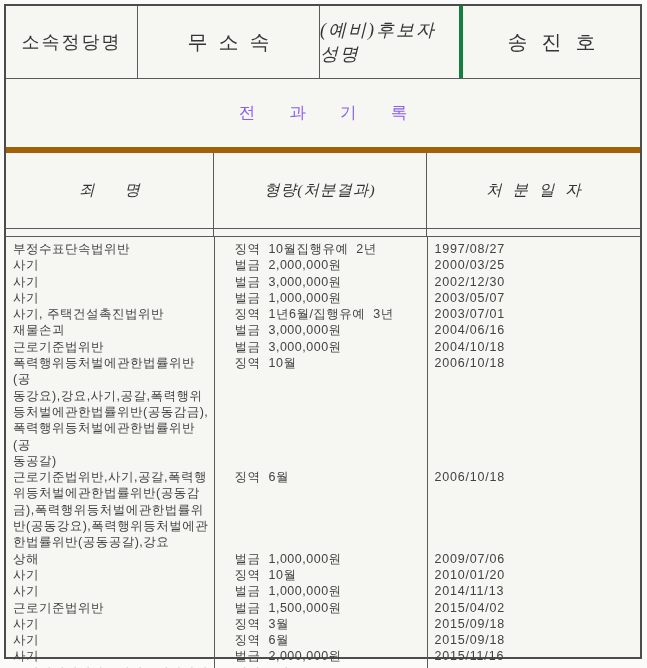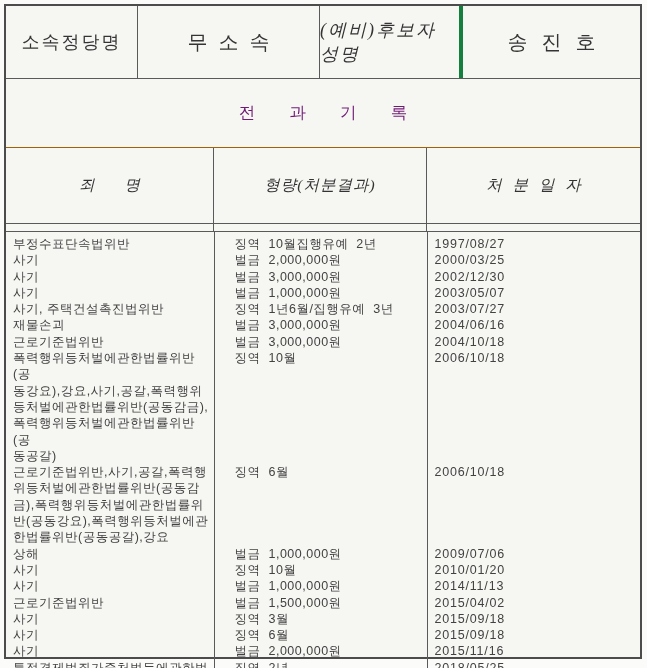--- a/index.html
+++ b/index.html
@@ -41,24 +41,24 @@
   .cell-party-label  { width: 132px; border-right: 1px solid #5a5a5a; }
   .cell-party-value  { width: 182px; border-right: 1px solid #5a5a5a; word-spacing: 6px; }
   .cell-name-label   { width: 143px; border-right: 4px solid #15803d; letter-spacing: 0.5px; font-size: 13.5px; font-style: italic; }
   .cell-name-value   { flex: 1; word-spacing: 9px; }
   
   .title-row {
     display: flex;
     align-items: center;
     justify-content: center;
     height: 68px;
-    border-bottom: 1px solid #a16207;
+    border-bottom: 6px solid #a16207;
     font-family: "Liberation Serif", "DejaVu Serif", serif;
     font-size: 16.5px;
-    color: #701a75;
+    color: #8b5cf6;
     word-spacing: 30px;
   }
   
   .header-row {
     display: flex;
     height: 75px;
     border-bottom: 1px solid #5a5a5a;
     font-family: "Liberation Serif", "DejaVu Serif", serif;
     font-size: 15.5px;
     color: #333;
@@ -159,21 +159,21 @@
     <td class="c-date">2002/12/30</td>
   </tr>
         <tr>
     <td class="c-crime">사기</td>
     <td class="c-sentence">벌금 1,000,000원</td>
     <td class="c-date">2003/05/07</td>
   </tr>
         <tr>
     <td class="c-crime">사기, 주택건설촉진법위반</td>
     <td class="c-sentence">징역 1년6월/집행유예 3년</td>
-    <td class="c-date">2003/07/27</td>
+    <td class="c-date">2003/07/01</td>
   </tr>
         <tr>
     <td class="c-crime">재물손괴</td>
     <td class="c-sentence">벌금 3,000,000원</td>
     <td class="c-date">2004/06/16</td>
   </tr>
         <tr>
     <td class="c-crime">근로기준법위반</td>
     <td class="c-sentence">벌금 3,000,000원</td>
     <td class="c-date">2004/10/18</td>

